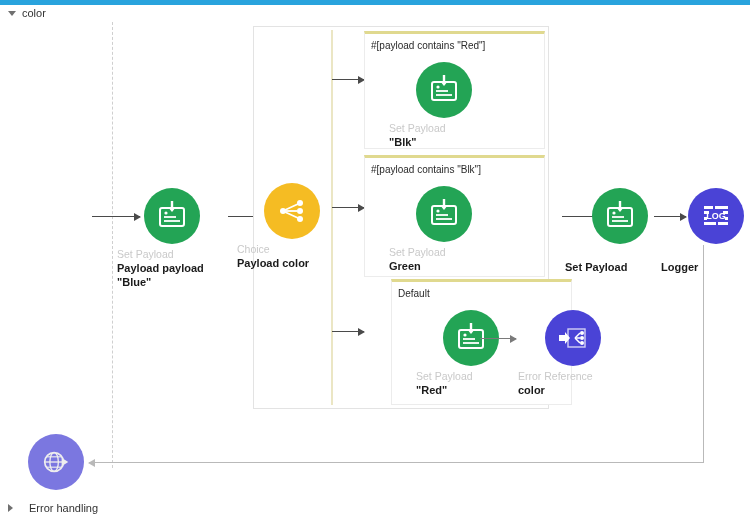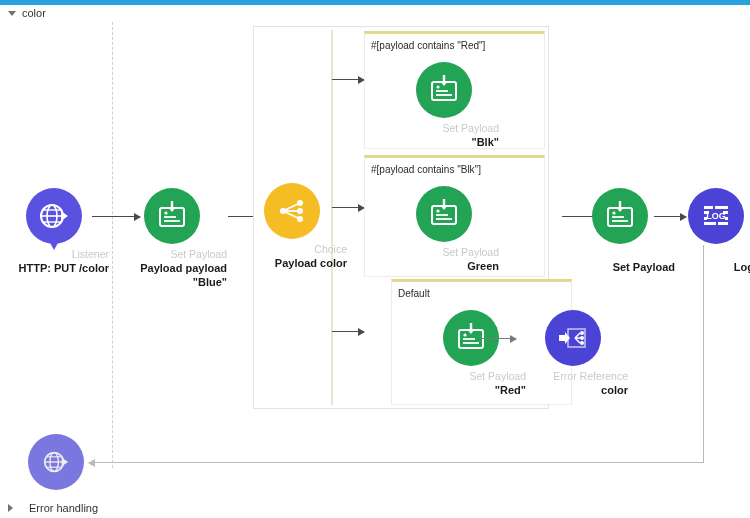--- a/index.html
+++ b/index.html
@@ -74,21 +74,21 @@
     left: 112px; top: 22px;
     width: 0;
     height: 446px;
     border-left: 1px dashed #cfcfcf;
   }
 
   
   .node {
     position: absolute;
     width: 110px;
-    text-align: right;
+    text-align: left;
   }
   .node-circle {
     width: 56px; height: 56px;
     border-radius: 50%;
     margin: 0 auto;
     display: flex;
     align-items: center;
     justify-content: center;
     position: relative;
   }
@@ -228,37 +228,20 @@
 
   <div class="top-bar"></div>
 
   <div class="flow-header">
     <span class="tri"></span>
     <span class="flow-header-label">color</span>
   </div>
 
   <div class="dashed-divider"></div>
 
-  <div class="node" style="left:-1px; top:188px;">
-    <div class="node-circle purple">
-      <span class="icon">
-        <svg width="34" height="34" viewBox="0 0 34 34">
-          <circle cx="15" cy="17" r="11" fill="none" stroke="#ffffff" stroke-width="2"></circle>
-          <ellipse cx="15" cy="17" rx="5" ry="11" fill="none" stroke="#ffffff" stroke-width="1.6"></ellipse>
-          <line x1="4" y1="17" x2="26" y2="17" stroke="#ffffff" stroke-width="1.6"></line>
-          <line x1="6" y1="11" x2="24" y2="11" stroke="#ffffff" stroke-width="1.4"></line>
-          <line x1="6" y1="23" x2="24" y2="23" stroke="#ffffff" stroke-width="1.4"></line>
-          <polygon points="24,12 31,17 24,22" fill="#ffffff"></polygon>
-        </svg>
-      </span>
-      <span class="listener-tail"></span>
-    </div>
-    <div class="node-type">Listener</div>
-    <div class="node-name">HTTP: PUT /color</div>
-  </div>
 
   <div class="arrow" style="left:92px; top:216px; width:48px;"></div>
 
   <div class="node" style="left:117px; top:188px;">
     <div class="node-circle green">
       <span class="icon">
         <svg width="32" height="32" viewBox="0 0 32 32">
           <rect x="4" y="8" width="24" height="18" rx="2" fill="none" stroke="#ffffff" stroke-width="2"></rect>
           <line x1="8" y1="17" x2="20" y2="17" stroke="#ffffff" stroke-width="1.8"></line>
           <line x1="8" y1="21" x2="24" y2="21" stroke="#ffffff" stroke-width="1.8"></line>

